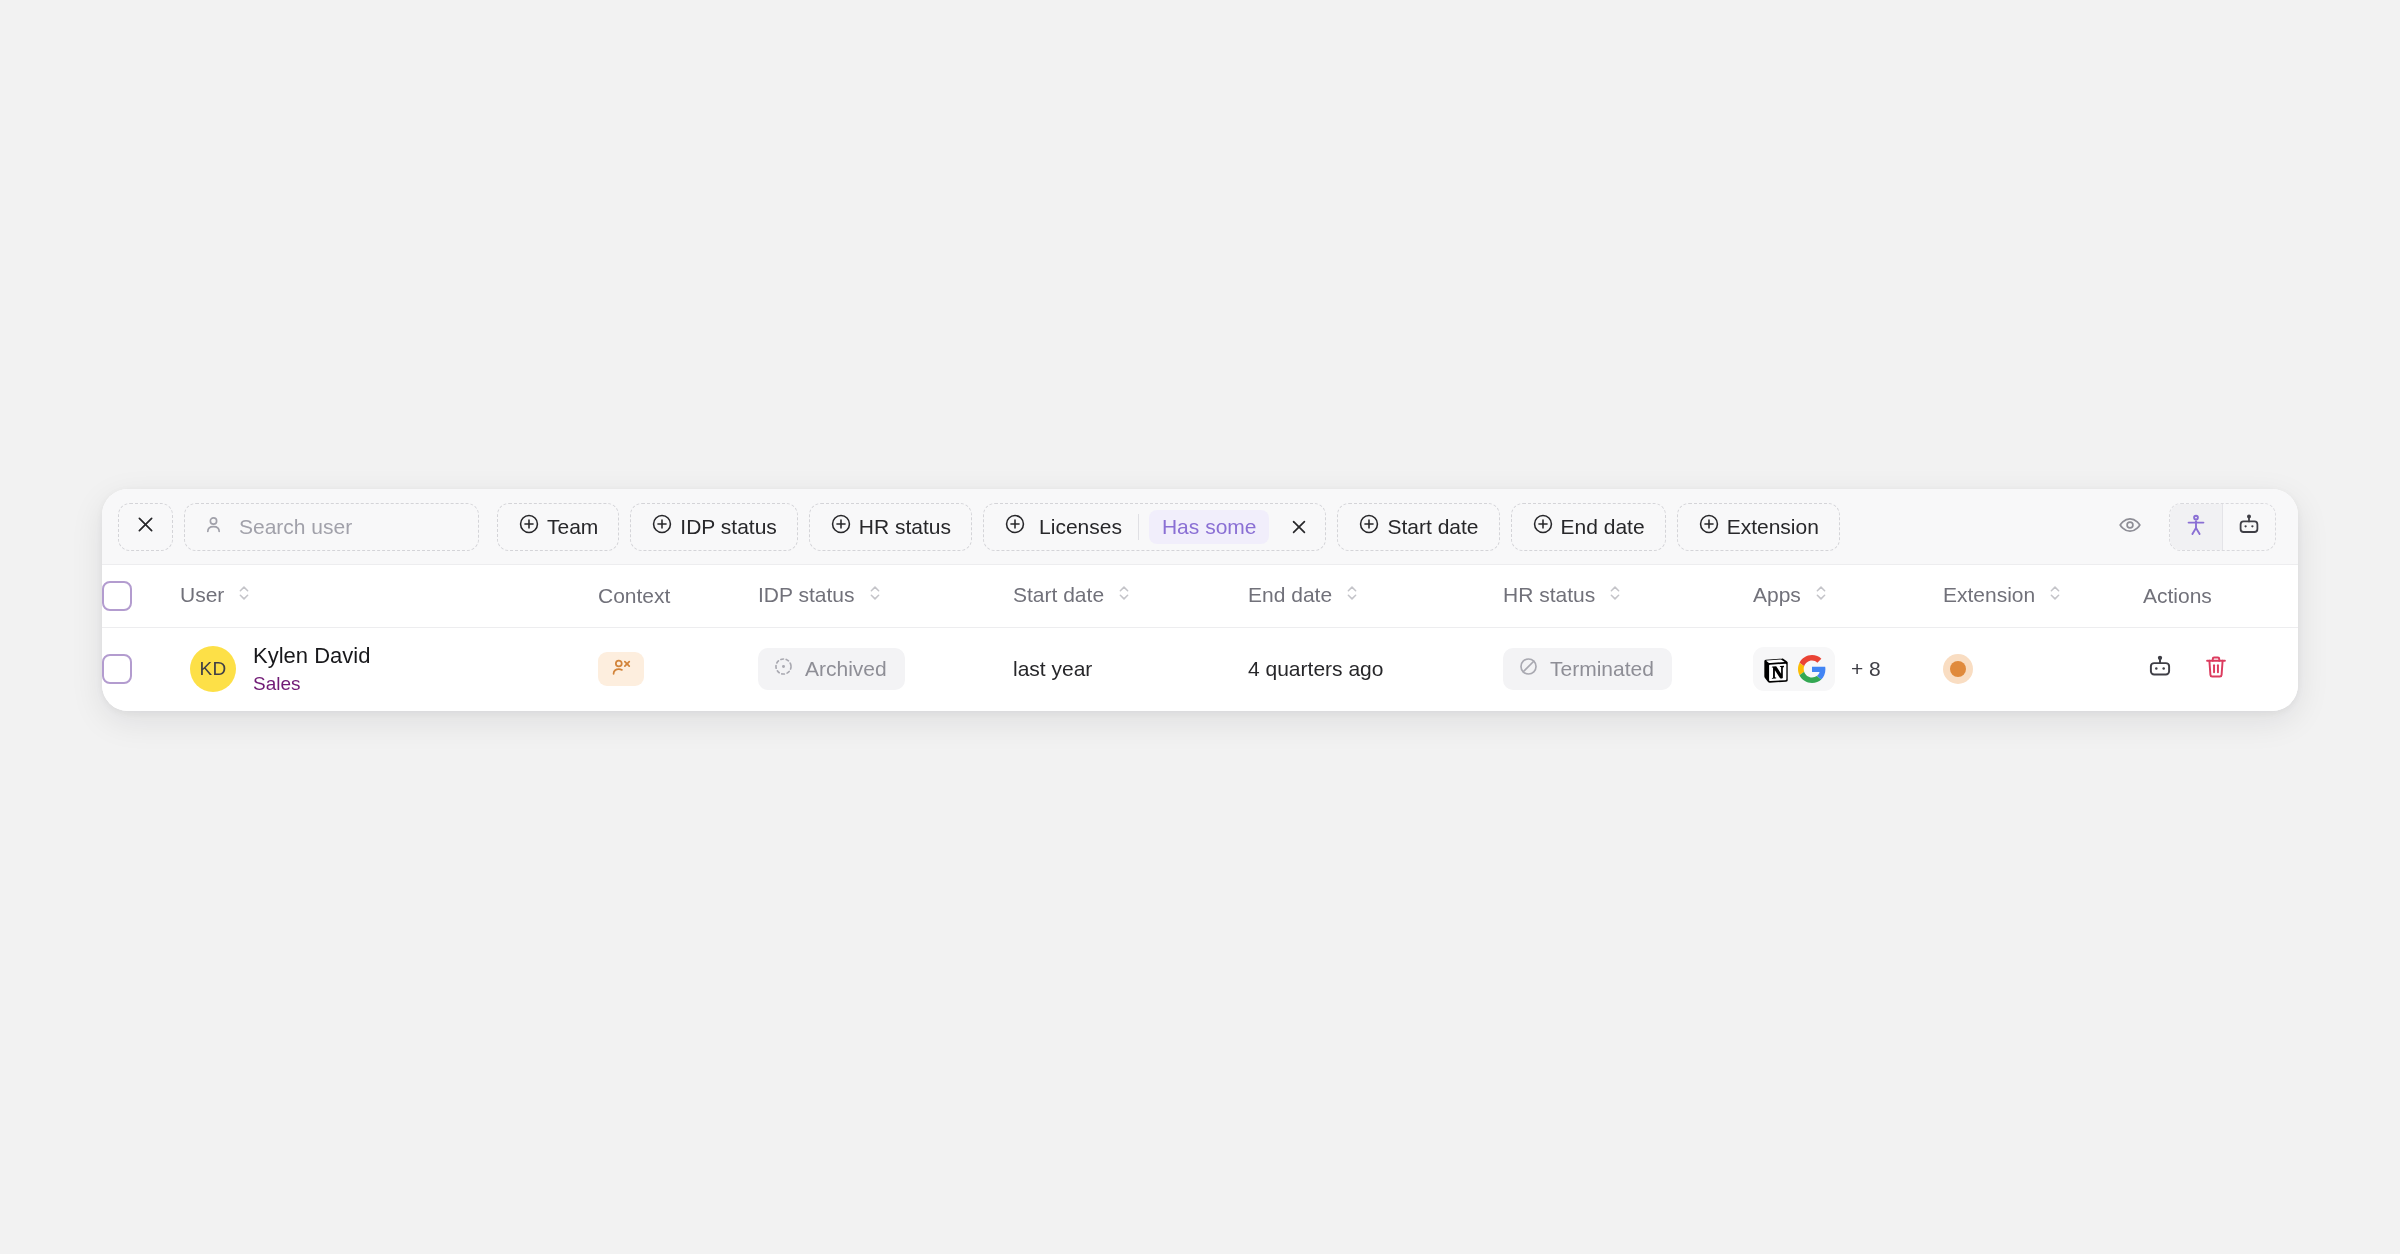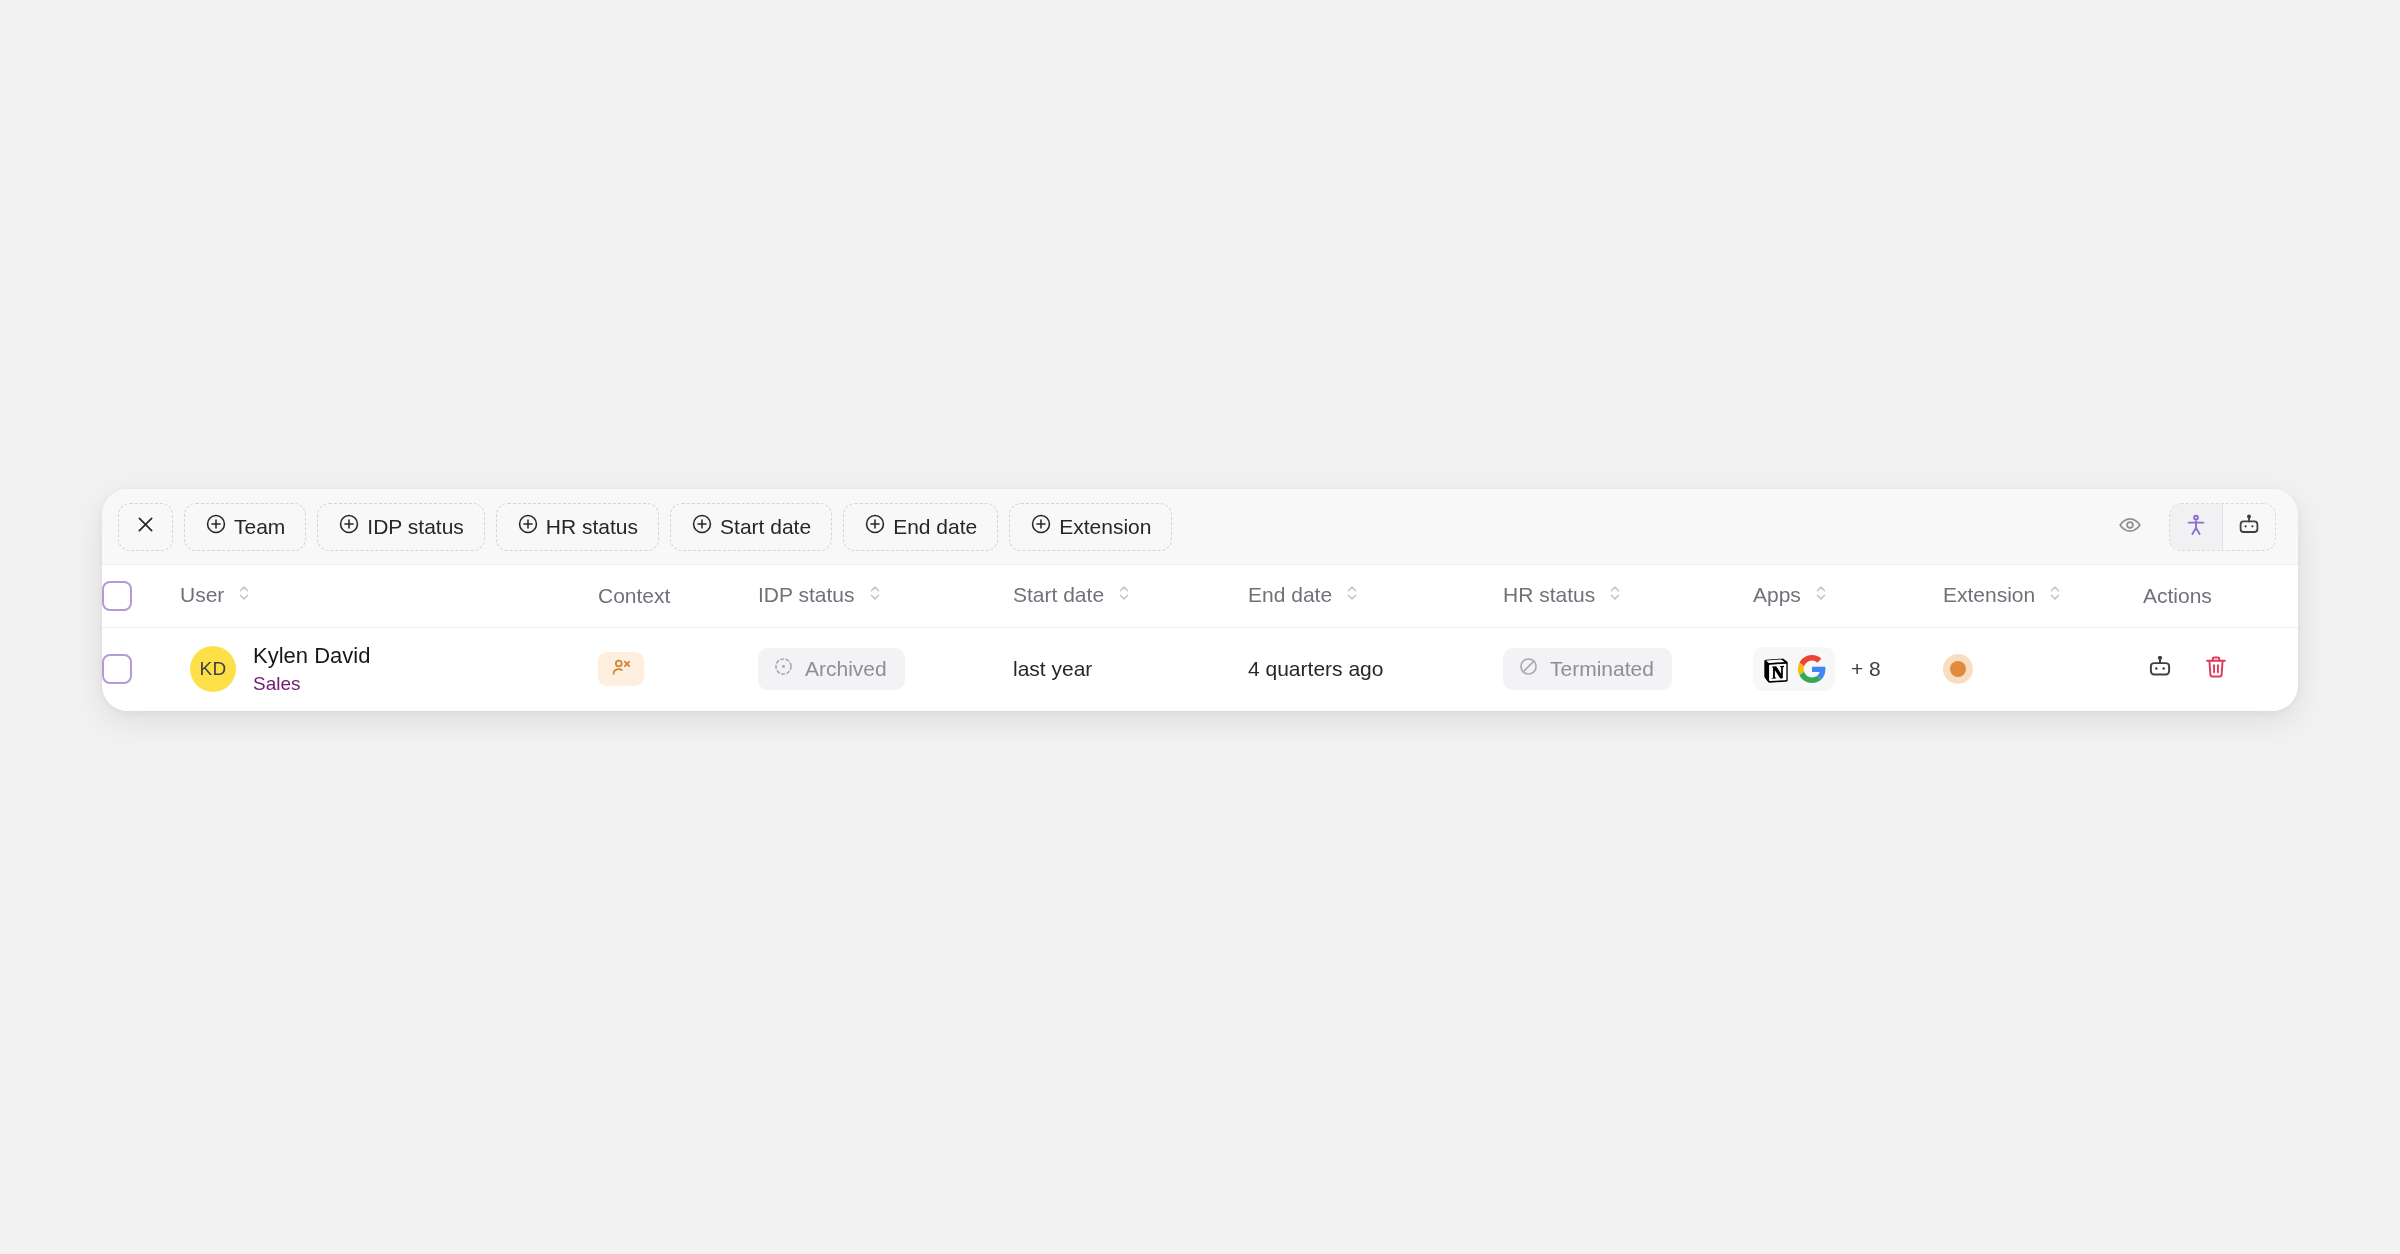--- a/index.html
+++ b/index.html
@@ -284,20 +284,29 @@
 
       <div class="chip chip-icononly">
         <span>
           <svg width="21" height="21" viewBox="0 0 24 24" fill="none" stroke="#27272a" stroke-width="2" stroke-linecap="round">
             <line x1="5" y1="5" x2="19" y2="19"></line>
               <line x1="19" y1="5" x2="5" y2="19"></line>
           </svg>
         </span>
       </div>
 
+      <div class="chip chip-search">
+        <span>
+          <svg width="21" height="21" viewBox="0 0 24 24" fill="none" stroke="#a1a1aa" stroke-width="1.9" stroke-linecap="round">
+            <circle cx="12" cy="8" r="3.6"></circle>
+              <path d="M5.5 20c0-3.6 2.9-5.6 6.5-5.6s6.5 2 6.5 5.6"></path>
+          </svg>
+        </span>
+        <span class="ph">Search user</span>
+      </div>
 
       <div class="chip">
         <span>
           <svg width="22" height="22" viewBox="0 0 24 24" fill="none" stroke="#27272a" stroke-width="1.7" stroke-linecap="round">
             <circle cx="12" cy="12" r="9.2"></circle>
               <line x1="12" y1="7.6" x2="12" y2="16.4"></line>
               <line x1="7.6" y1="12" x2="16.4" y2="12"></line>
           </svg>
         </span>
         <span>Team</span>
@@ -318,20 +327,40 @@
         <span>
           <svg width="22" height="22" viewBox="0 0 24 24" fill="none" stroke="#27272a" stroke-width="1.7" stroke-linecap="round">
             <circle cx="12" cy="12" r="9.2"></circle>
               <line x1="12" y1="7.6" x2="12" y2="16.4"></line>
               <line x1="7.6" y1="12" x2="16.4" y2="12"></line>
           </svg>
         </span>
         <span>HR status</span>
       </div>
 
+      <div class="chip-compound">
+        <span class="cc-label">
+          <span>
+            <svg width="22" height="22" viewBox="0 0 24 24" fill="none" stroke="#27272a" stroke-width="1.7" stroke-linecap="round">
+              <circle cx="12" cy="12" r="9.2"></circle>
+                <line x1="12" y1="7.6" x2="12" y2="16.4"></line>
+                <line x1="7.6" y1="12" x2="16.4" y2="12"></line>
+            </svg>
+          </span>
+          <span>Licenses</span>
+        </span>
+        <span class="cc-div"></span>
+        <span class="cc-value">Has some</span>
+        <span class="cc-x">
+          <svg width="20" height="20" viewBox="0 0 24 24" fill="none" stroke="#27272a" stroke-width="2" stroke-linecap="round">
+            <line x1="5.5" y1="5.5" x2="18.5" y2="18.5"></line>
+              <line x1="18.5" y1="5.5" x2="5.5" y2="18.5"></line>
+          </svg>
+        </span>
+      </div>
 
       <div class="chip">
         <span>
           <svg width="22" height="22" viewBox="0 0 24 24" fill="none" stroke="#27272a" stroke-width="1.7" stroke-linecap="round">
             <circle cx="12" cy="12" r="9.2"></circle>
               <line x1="12" y1="7.6" x2="12" y2="16.4"></line>
               <line x1="7.6" y1="12" x2="16.4" y2="12"></line>
           </svg>
         </span>
         <span>Start date</span>

